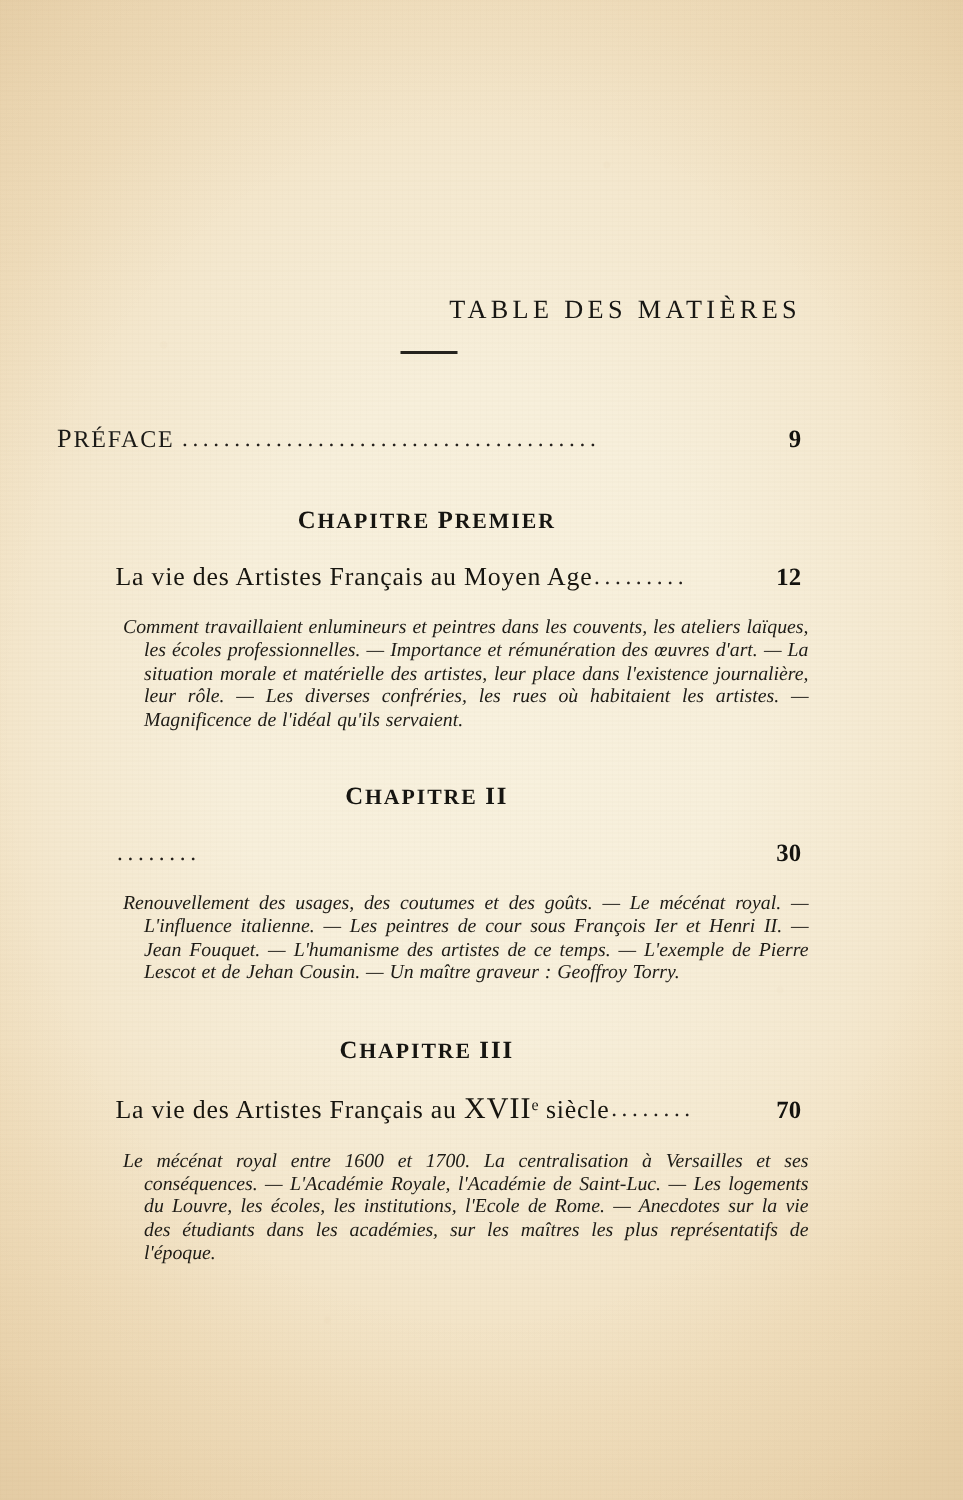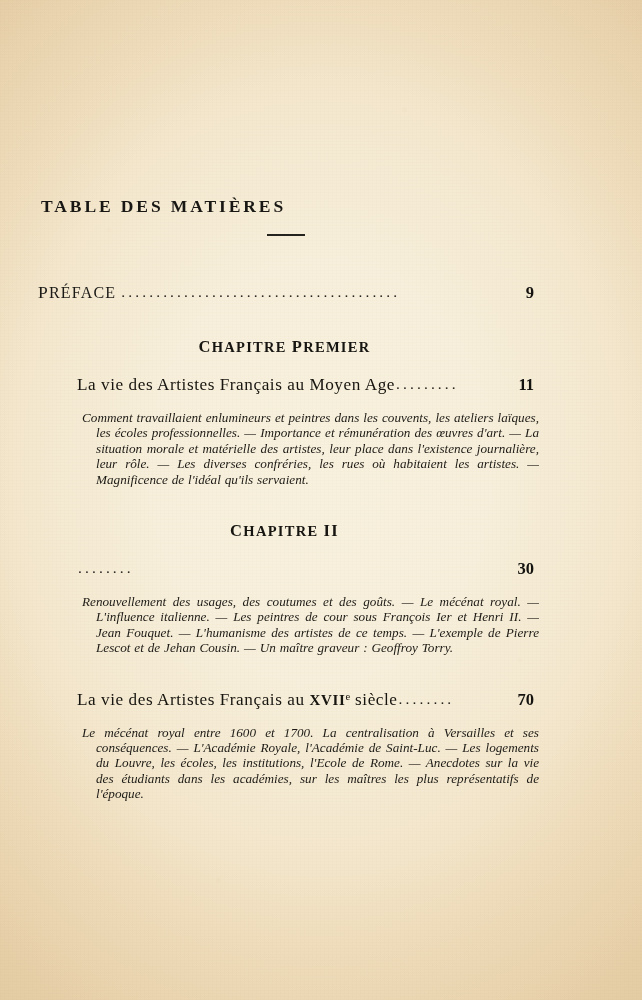--- a/index.html
+++ b/index.html
@@ -57,24 +57,24 @@
     position: absolute;
     left: 38px;
     top: 0;
     width: 496px;
     height: 1000px;
   }
 
   
   .toc-title {
     margin-top: 196px;
-    text-align: left;
+    text-align: right;
     font-size: 17.5px;
     letter-spacing: 2.9px;
-    font-weight: 700;
+    font-weight: 400;
     color: #181714;
     padding-left: 3px;
   }
   .title-rule {
     width: 38px;
     height: 2px;
     background: #25231e;
     margin: 17px auto 0 auto;
   }
 
@@ -146,23 +146,22 @@
   }
   .chapter-row .label {
     font-size: 17.2px;
     letter-spacing: .55px;
     color: #17150f;
   }
   .chapter-row .leader {
     margin-left: 1px;
   }
   .smallcap-num {
-    font-size: 15px;
+    font-size: 20px;
     letter-spacing: .7px;
-    font-weight: bold;
   }
   sup.ord {
     font-size: .62em;
     vertical-align: .50em;
     letter-spacing: 0;
   }
 
   
   .summary {
     margin-top: 15px;
@@ -197,38 +196,39 @@
       <span class="leader">........................................</span>
       <span class="page">9</span>
     </div>
 
     <div class="chapter">
       <div class="chapter-label sc"><span class="big">C</span><span>HAPITRE </span><span class="big">P</span><span>REMIER</span></div>
 
       <div class="entry chapter-row">
         <span class="label">La vie des Artistes Français au Moyen Age</span>
         <span class="leader">.........</span>
-        <span class="page">11</span>
+        <span class="page">12</span>
       </div>
 
       <div class="summary">Comment travaillaient enlumineurs et peintres dans les couvents, les ateliers laïques, les écoles professionnelles. — Importance et rémunération des œuvres d'art. — La situation morale et matérielle des artistes, leur place dans l'existence journalière, leur rôle. — Les diverses confréries, les rues où habitaient les artistes. — Magnificence de l'idéal qu'ils servaient.</div>
     </div>
 
     <div class="chapter">
       <div class="chapter-label sc"><span class="big">C</span><span>HAPITRE </span><span class="big">II</span><span></span></div>
 
       <div class="entry chapter-row">
         <span class="leader">........</span>
         <span class="page">30</span>
       </div>
 
       <div class="summary">Renouvellement des usages, des coutumes et des goûts. — Le mécénat royal. — L'influence italienne. — Les peintres de cour sous François Ier et Henri II. — Jean Fouquet. — L'humanisme des artistes de ce temps. — L'exemple de Pierre Lescot et de Jehan Cousin. — Un maître graveur : Geoffroy Torry.</div>
     </div>
 
     <div class="chapter">
+      <div class="chapter-label sc"><span class="big">C</span><span>HAPITRE </span><span class="big">III</span><span></span></div>
 
       <div class="entry chapter-row">
         <span class="label"><span>La vie des Artistes Français au </span><span class="sc smallcap-num">XVII</span><sup class="ord">e</sup><span> siècle</span></span>
         <span class="leader">........</span>
         <span class="page">70</span>
       </div>
 
       <div class="summary">Le mécénat royal entre 1600 et 1700. La centralisation à Versailles et ses conséquences. — L'Académie Royale, l'Académie de Saint-Luc. — Les logements du Louvre, les écoles, les institutions, l'Ecole de Rome. — Anecdotes sur la vie des étudiants dans les académies, sur les maîtres les plus représentatifs de l'époque.</div>
     </div>
 

